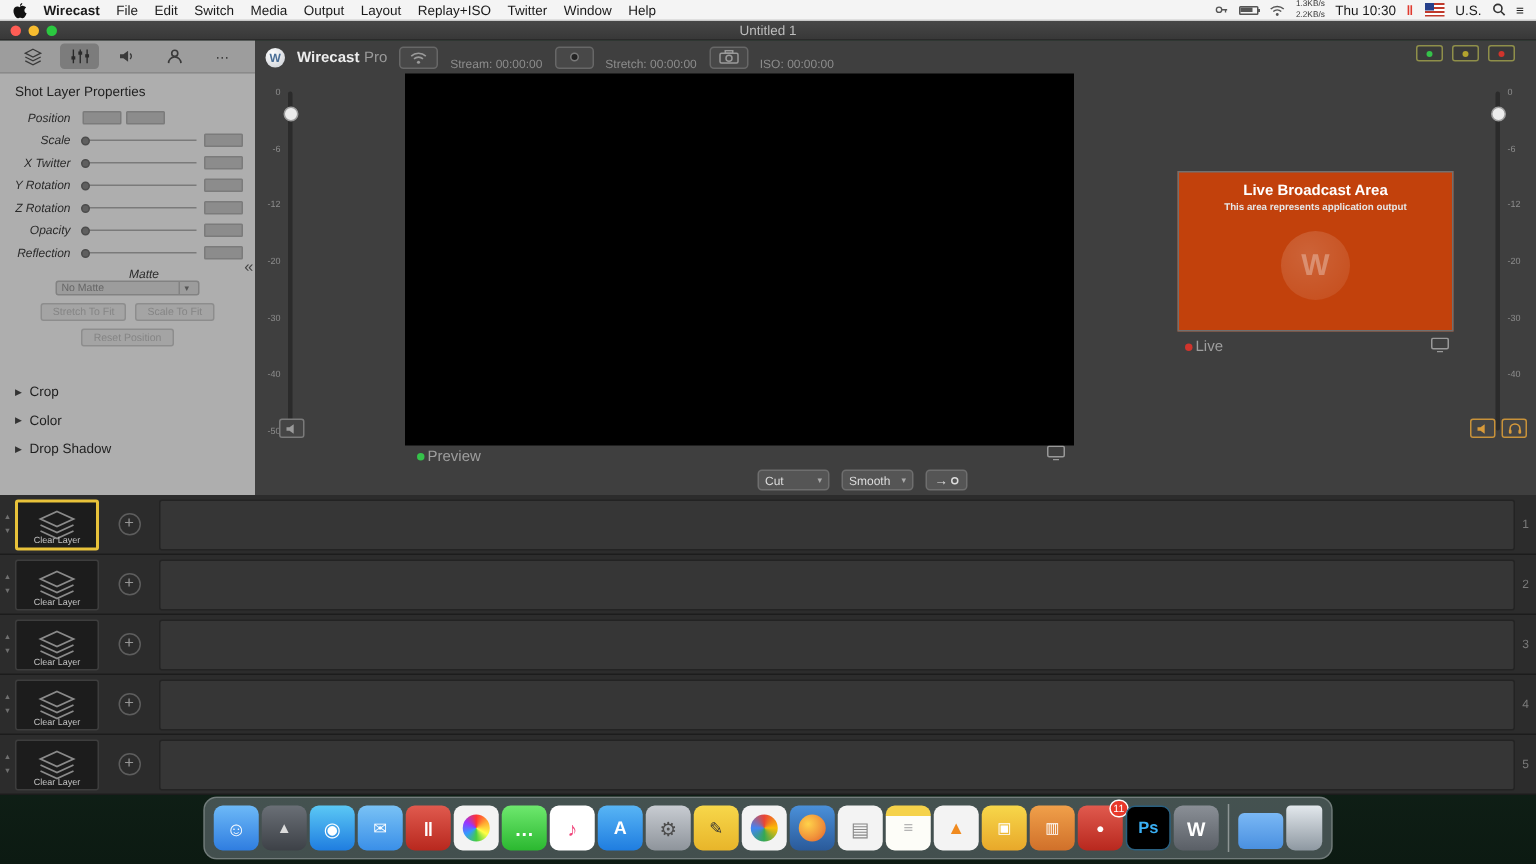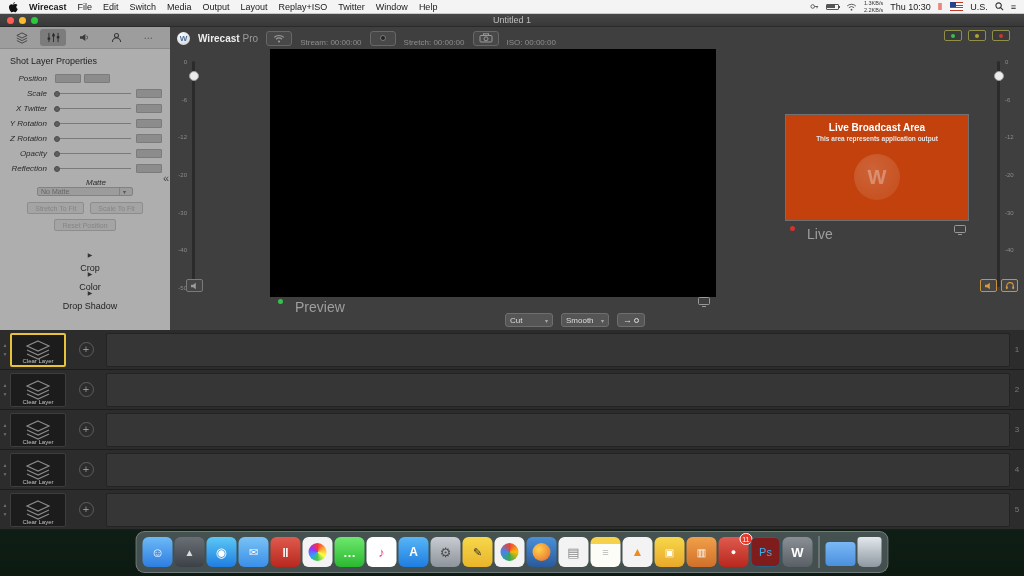--- a/index.html
+++ b/index.html
@@ -53,21 +53,21 @@
   .matte-row { display:flex; align-items:center; height:18px; margin-top:2px;flex-direction:column; }
   .matte-sel { width:96px; height:13px; background:#9c9c9c; border:1px solid #828282; border-radius:2px;
     display:flex; align-items:center; font-size:7px; color:#666; padding:0 3px; }
   .matte-sel .chev { margin-left:auto; width:10px; height:100%; border-left:1px solid #828282;
     display:flex; align-items:center; justify-content:center; color:#555; font-size:6px; }
   .fitrow { display:flex; gap:6px; justify-content:center; margin-top:6px; }
   .fbtn { height:12px; padding:0 7px; background:#a4a4a4; border:1px solid #8d8d8d; border-radius:2px;
     font-size:7px; color:#858585; display:flex; align-items:center; }
   .resetrow { display:flex; justify-content:center; margin-top:5px; }
   .sections { margin-top:20px; }
-  .srow { display:flex; align-items:center; height:19px; padding-left:10px; font-size:9px; color:#1f1f1f; gap:5px;flex-direction:column; }
+  .srow { display:flex; align-items:center; height:19px; padding-left:10px; font-size:9px; color:#1f1f1f; gap:5px; }
   .srow .tri { font-size:6px; color:#333; }
   .collapse { position:absolute; right:1px; top:146px; font-size:11px; color:#444; line-height:1; }
 
   
   .main { position:absolute; top:27px; left:170px; right:0; height:303px; background:#3f3f3f; z-index:10; }
   .wc-toolbar { height:22px; display:flex; align-items:center; padding-left:7px; gap:8px; }
   .wc-logo { width:13px; height:13px; border-radius:50%; background:radial-gradient(circle at 35% 30%,#fdfdfd,#c9cdd3);
     color:#4a6e96; font-size:8px; font-weight:bold; display:flex; align-items:center; justify-content:center; flex:0 0 auto; }
   .brand { font-size:10px; color:#ededed; font-weight:bold; }
   .brand-suffix { font-size:10px; color:#9a9a9a; margin-left:-5px; }
@@ -94,21 +94,21 @@
     background:#ececec; border:1px solid #9d9d9d; }
   .meterL .mknob { left:14.5px; } .meterR .mknob { left:5.5px; }
   .mutebtn { position:absolute; left:16px; top:252px; width:17px; height:13px;
     border:1px solid #7a7a7a; border-radius:2px; background:#454545;
     display:flex; align-items:center; justify-content:center; }
   .monbtns { position:absolute; right:6px; top:252px; display:flex; gap:4px; }
   .obtn { width:17px; height:13px; border:1px solid #c8923a; border-radius:2px; background:#454545;
     display:flex; align-items:center; justify-content:center; }
 
   .canvas { position:absolute; left:100px; top:22px; width:446px; height:248px; background:#000; }
-  .statuslabel { position:absolute; display:flex; align-items:flex-start; gap:12px; font-size:14px; color:#9e9e9e; }
+  .statuslabel { position:absolute; display:flex; align-items:center; gap:2px; font-size:10px; color:#9e9e9e; }
   .prevlabel { left:108px; top:272px; }
   .livelabel { left:620px; top:199px; }
   .sdot { width:5px; height:5px; border-radius:50%; }
   .sdot.green { background:#35c24a; } .sdot.red { background:#d0342c; }
   .monitor-ic { position:absolute; }
   .mon1 { left:528px; top:270px; } .mon2 { left:784px; top:198px; }
 
   .livebox { position:absolute; left:615px; top:87px; width:184px; height:107px;
     background:#c2410c; border:1px solid #707070; }
   .livebox h3 { font-size:10px; color:#fff; text-align:center; margin-top:7px; font-weight:bold; }
@@ -165,21 +165,21 @@
     background:conic-gradient(#ea4335,#fbbc05,#34a853,#4285f4,#ea4335); }
   .ic-firefox { background:linear-gradient(#4a90d9,#2a5a9a); }
   .ic-firefox::before { content:""; width:18px; height:18px; border-radius:50%;
     background:radial-gradient(circle at 35% 35%,#ffd24a,#f0903a 60%,#e05a2a); }
   .ic-dictionary { background:#f3f3f3; color:#8a8a8a; }
   .ic-notes { background:linear-gradient(#f5d24a 0 7px,#fdfdf8 7px); color:#b5b5b5; font-size:11px; }
   .ic-vlc { background:#f3f3f3; color:#f08a1e; font-size:12px; }
   .ic-transmit { background:linear-gradient(#f7d74a,#e8a82a); font-size:10px; }
   .ic-books { background:linear-gradient(#f0a04a,#d0702a); font-size:10px; }
   .ic-1password { background:linear-gradient(#e05a4e,#b8281e); font-size:9px; }
-  .ic-photoshop { background:#7f1d1d; border:1px solid #2a6080; color:#3ab0f5; font-weight:normal; font-size:11px; }
+  .ic-photoshop { background:#000000; border:1px solid #2a6080; color:#3ab0f5; font-weight:bold; font-size:11px; }
   .ic-wirecast { background:linear-gradient(#8a8f96,#5a5f66); font-weight:bold; }
   .ic-folder { background:linear-gradient(#7ab8f5,#4a90e0); border-radius:4px; height:24px; margin-top:4px; }
   .ic-trash { background:linear-gradient(rgba(235,240,245,0.95),rgba(150,160,170,0.9));
     width:24px; border-radius:3px 3px 6px 6px; }
   .badge { position:absolute; top:-4px; right:-4px; min-width:12px; height:12px; border-radius:6px;
     background:#e8382a; color:#fff; font-size:7px; display:flex; align-items:center; justify-content:center;
     padding:0 2px; border:1px solid #fff; }
 </style>
 </head>
 <body>

